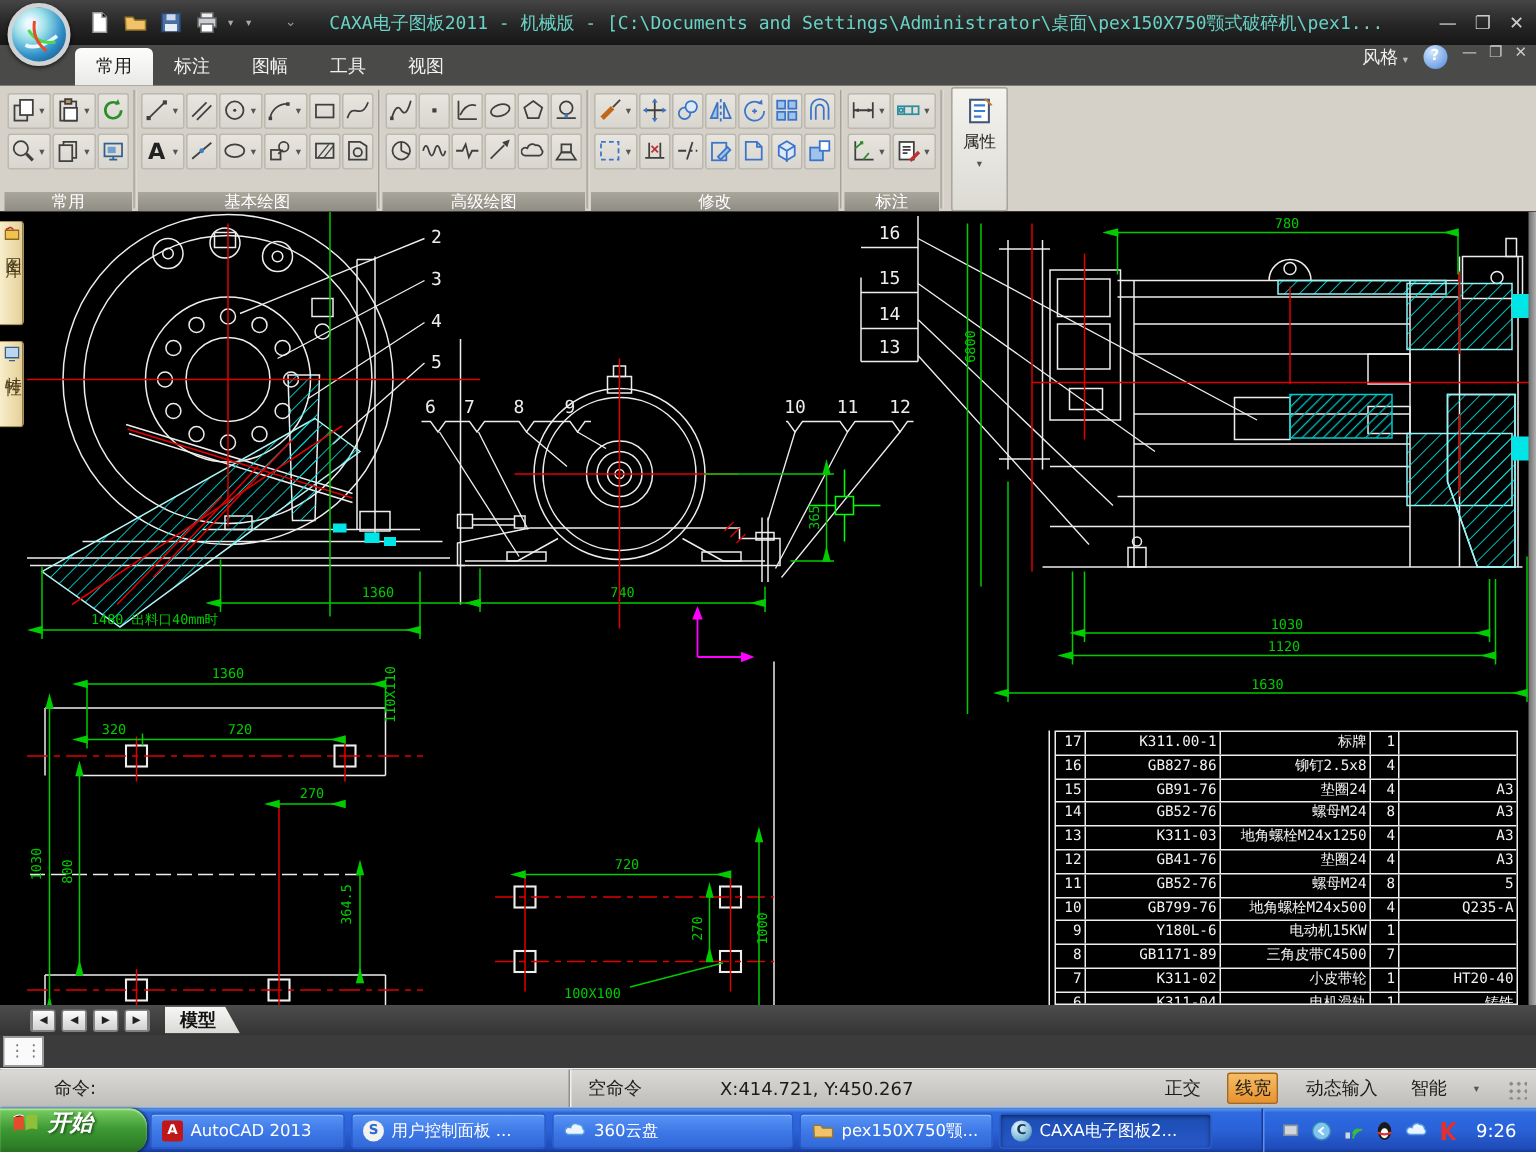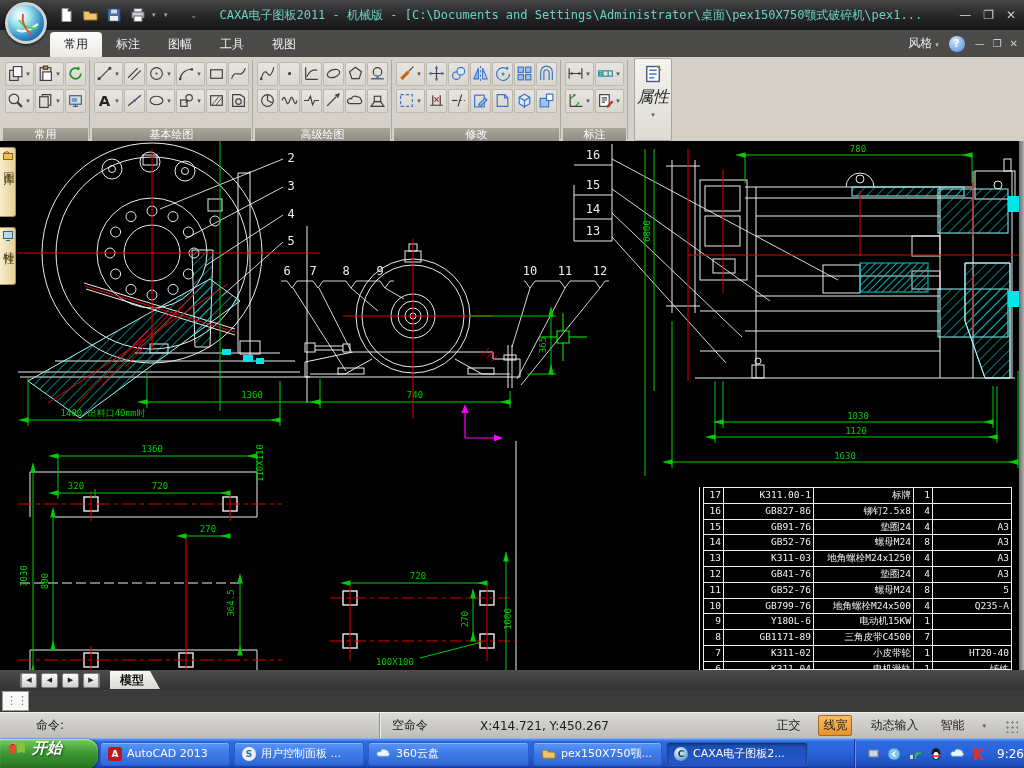--- a/index.html
+++ b/index.html
@@ -18,42 +18,42 @@
   .qcaret{color:#aaa;font-size:7px;width:8px;}
   .qat-chevron{color:#999;font-size:9px;margin-left:14px;}
   .title-text{color:#68d2c6;font-family:"DejaVu Sans Mono",monospace;font-size:12px;margin-left:22px;white-space:nowrap;}
   .winbtns{position:absolute;right:8px;top:0;height:30px;display:flex;align-items:center;gap:12px;color:#ccc;font-size:12px;}
   .winbtns span{cursor:default;}
   
   .tabrow{position:absolute;left:0;top:30px;width:1024px;height:27px;background:#4a4a48;display:flex;align-items:flex-end;}
   .rtab{color:#f0f0f0;padding:4px 14px;margin-bottom:0;font-size:12px;}
   .rtab.active{background:linear-gradient(#fdfdfd,#e9e9e6);color:#1a1a1a;border-radius:4px 4px 0 0;}
   .rtab:first-of-type{margin-left:50px;}
-  .tr-right{position:absolute;right:6px;top:0;height:27px;display:flex;align-items:center;gap:10px;}
+  .tr-right{position:absolute;right:6px;top:0;height:27px;display:flex;align-items:flex-start;gap:10px;}
   .stylebtn{color:#eee;font-size:12px;}
   .stylebtn .car{font-size:7px;color:#bbb;margin-left:3px;}
   .helpdot{width:16px;height:16px;border-radius:50%;background:radial-gradient(circle at 35% 30%,#cfe6ff,#4f86d8);
     color:#fff;font-size:10px;font-weight:bold;text-align:center;line-height:16px;}
   .docwin{display:flex;gap:8px;color:#ccc;font-size:10px;}
   
   .ribbon{position:absolute;left:0;top:57px;width:1024px;height:84px;background:#d5d1c8;display:flex;align-items:stretch;padding:1px 0 0 2px;}
   .rgroup{position:relative;padding:2px 3px 14px 3px;}
   .rrow{display:flex;align-items:center;height:27px;gap:1px;}
   .rb{display:inline-flex;align-items:center;height:24px;padding:0 1px;border:1px solid #bcb9b0;
     background:linear-gradient(#e8e5de,#d9d6cf);border-radius:2px;}
   .rb svg{width:17px;height:17px;stroke:#3f3f3f;fill:none;stroke-width:1.1;}
   .rb svg.blue{stroke:#3b74c8;}
   .dd{font-size:7px;color:#555;width:8px;text-align:center;}
   .glabel{position:absolute;left:1px;right:1px;bottom:0;height:13px;font-size:11px;line-height:13px;text-align:center;
     color:#fff;background:linear-gradient(#a9a69c,#8f8c83);}
   .gsep{width:2px;background:linear-gradient(90deg,#97948b,#e8e5de);margin:2px 0;}
   .propspanel{width:38px;margin-left:5px;border:1px solid #a8a59c;border-radius:2px;
     background:linear-gradient(#f4f3ee,#dcdad3);display:flex;flex-direction:column;align-items:center;padding-top:5px;gap:3px;}
   .propspanel svg{width:20px;height:20px;stroke:#3f3f3f;fill:none;stroke-width:1.1;}
-  .propspanel .plabel{font-size:16px;color:#222;font-style:italic;}
+  .propspanel .plabel{font-size:11px;color:#222;}
   .propspanel .dd{width:auto;}
   
   .canvas{position:absolute;left:0;top:141px;width:1024px;height:529px;background:#000;overflow:hidden;}
   .cad{position:absolute;left:0;top:0;}
   .cad text{font-family:"DejaVu Sans Mono",monospace;}
   .sidetab{position:absolute;left:0;width:16px;border:1px solid #a8905a;border-left:none;border-radius:0 3px 3px 0;
     background:linear-gradient(90deg,#f8eecb,#e6d098);display:flex;flex-direction:column;align-items:center;padding-top:3px;gap:2px;z-index:5;}
   .sidetab .vtext{writing-mode:vertical-rl;text-orientation:upright;font-size:11px;color:#4a3c18;letter-spacing:2px;}
   .t1{top:6px;height:70px;}
   .t2{top:86px;height:58px;}
@@ -97,21 +97,21 @@
     background:linear-gradient(#5a9af5 0%,#2e6ae0 9%,#2a62d8 50%,#1e4bb8 92%,#15389a 100%);
     border-top:1px solid #7fb2f8;display:flex;align-items:center;}
   .startbtn{width:98px;height:30px;border-radius:0 12px 12px 0;display:flex;gap:6px;padding-left:8px;
     background:linear-gradient(#79ce62,#3d9a34 45%,#2e7d26 85%,#256a1f);box-shadow:inset 0 1px 1px #b5e8a5,1px 0 2px rgba(0,0,0,.5);}
   .startbtn .slabel{color:#fff;font-size:15px;font-weight:bold;font-style:italic;text-shadow:1px 1px 2px #1c4a16;}
   .taskbtn{height:24px;margin:0 2px;border-radius:3px;display:flex;align-items:center;gap:5px;padding:0 7px;
     background:linear-gradient(#5a95f5,#3e79e8 50%,#3168d8);border:1px solid #2d5cc8;box-shadow:inset 0 1px 0 #8ab4f8;
     color:#fff;font-size:11px;white-space:nowrap;overflow:hidden;}
   .taskbtn.active{background:linear-gradient(#1c4db2,#2758c8);box-shadow:inset 0 1px 3px rgba(0,0,0,.55);}
   .tb-ac{width:130px;}.tb-uc{width:130px;}.tb-cl{width:161px;}.tb-px{width:129px;}.tb-cx{width:142px;}
-  .tray{margin-left:auto;height:30px;display:flex;align-items:center;gap:5px;padding:0 0 0 10px;
+  .tray{margin-left:auto;height:30px;display:flex;align-items:center;gap:5px;padding:0 13px 0 10px;
     border-left:1px solid #15389a;box-shadow:inset 1px 0 0 #5f8fe8;}
   .trayicon{width:16px;height:16px;display:flex;align-items:center;justify-content:center;}
   .time{color:#fff;font-size:12px;margin-left:6px;}
   .ticon{width:14px;height:14px;border-radius:2px;display:flex;align-items:center;justify-content:center;font-size:9px;font-weight:bold;}
 </style>
 </head>
 <body>
 
 <div class="screen">
 

